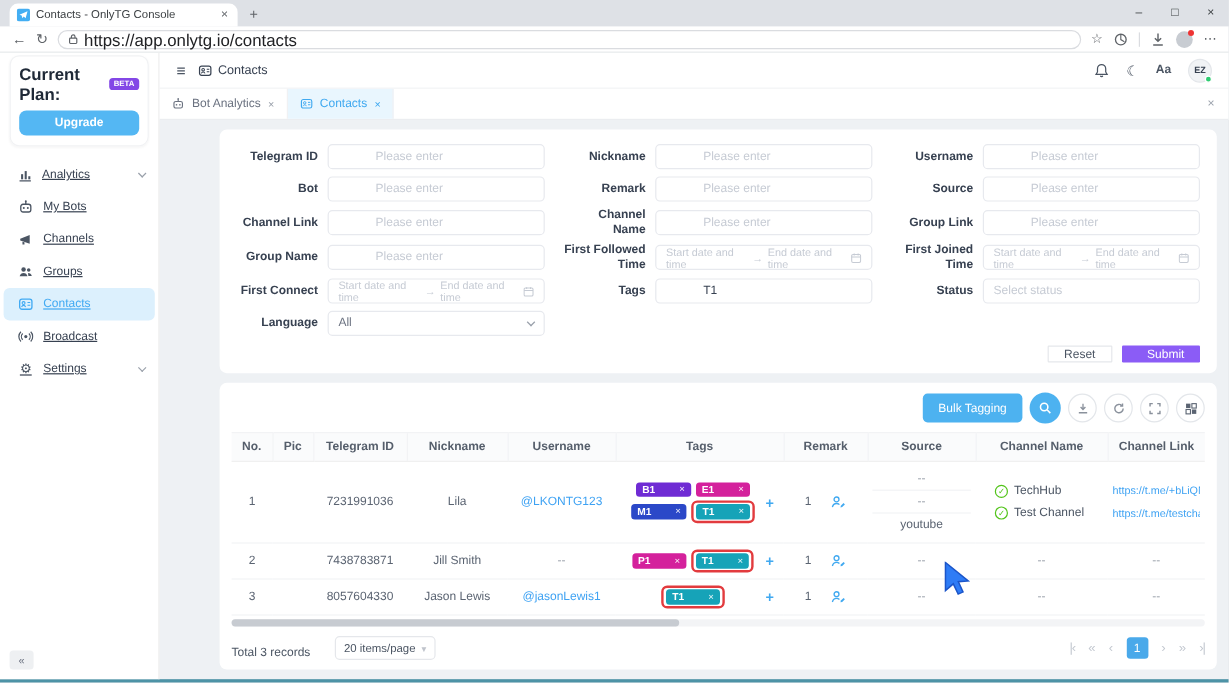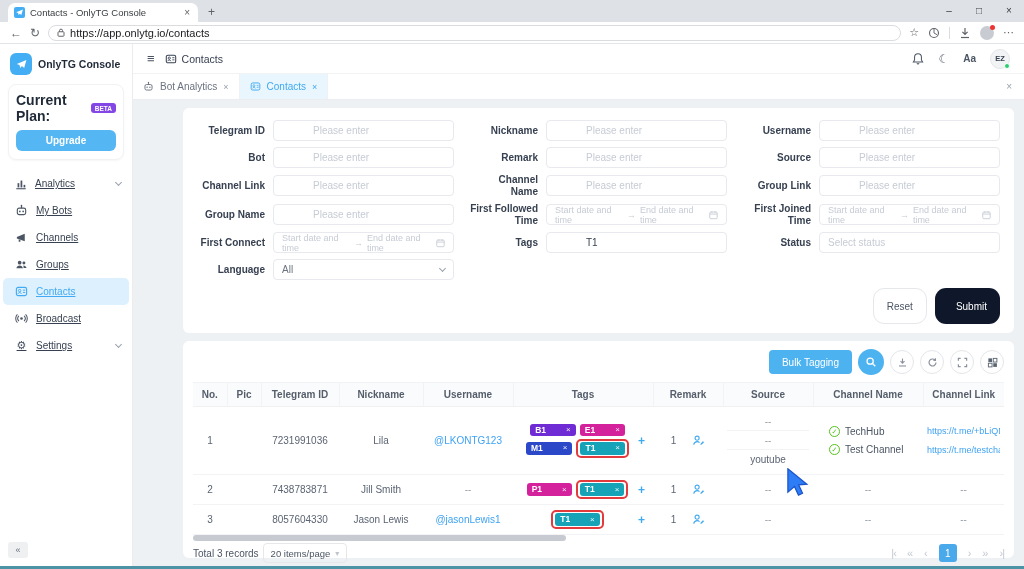--- a/index.html
+++ b/index.html
@@ -11,21 +11,21 @@
   .tabstrip { height:22px; background:#dee1e6; display:flex; align-items:flex-end; padding-left:8px; }
   .btab { width:190px; height:19px; background:#fff; border-radius:7px 7px 0 0; display:flex; align-items:center; gap:5px; padding:0 6px; }
   .btab .ttl { font-size:9.5px; color:#3c4043; flex:1; white-space:nowrap; overflow:hidden; }
   .btab .tclose { font-size:10px; color:#5f6368; padding:0 2px; }
   .newtab { font-size:12px; color:#5f6368; padding:0 10px; line-height:19px; }
   .winctl { margin-left:auto; display:flex; align-self:flex-start; }
   .winctl span { width:30px; height:20px; display:flex; align-items:center; justify-content:center; font-size:10px; color:#3c4043; }
   .urlrow { height:22px; background:#ffffff; display:flex; align-items:center; gap:8px; padding:0 10px; border-bottom:1px solid #e3e6e9; }
   .navico { font-size:12px; color:#5f6368; }
   .urlpill { flex:1; height:16px; border:1px solid #dadce0; border-radius:9px; display:flex; align-items:center; gap:5px; padding:0 8px; }
-  .urltxt { font-size:11px; color:#202124; }
+  .urltxt { font-size:14px; color:#202124; }
   .uricons { display:flex; align-items:center; gap:9px; color:#5f6368; font-size:11px; }
   .avatar-sm { width:14px; height:14px; border-radius:50%; background:#c8ccd2; position:relative; }
   .avatar-sm i { position:absolute; right:-1px; top:-1px; width:5px; height:5px; border-radius:50%; background:#e33; }
   .divider-v { width:1px; height:12px; background:#dadce0; }
 
   
   .app { display:flex; height:522px; background:#eef1f4; }
   .sidebar { width:133px; background:#fff; border-right:1px solid #ececec; display:flex; flex-direction:column; }
   .logo-row { display:flex; align-items:center; gap:6px; padding:9px 8px 7px 10px; }
   .logo-badge { width:22px; height:22px; border-radius:6px; background:#43aef3; display:flex; align-items:center; justify-content:center; flex:0 0 auto; }
@@ -71,23 +71,23 @@
   .flabel { width:76px; flex:0 0 auto; text-align:right; padding-right:8px; font-size:10px; font-weight:700; color:#374151; line-height:1.15; }
   .ctrl { flex:1; min-width:0; height:21px; border:1px solid #e7e9ee; border-radius:4px; background:#fff; display:flex; align-items:center; padding:0 8px; font-size:10px; color:#374151; }
   input.ctrl { outline:none;padding-left:39px; }
   input.ctrl::placeholder { color:#c6cbd4; }
   .daterange { justify-content:space-between; color:#c6cbd4; font-size:9px; gap:4px; }
   .daterange .arr { color:#c6cbd4; }
   .sel { justify-content:space-between; }
   .sel .val { color:#6b7280; }
   .sel .ph { color:#c6cbd4; }
   .btnrow { display:flex; justify-content:flex-end; gap:8px; margin-top:8px; }
-  .btn { height:36px; padding:0 13px; border-radius:11px; font-size:10px; display:flex; align-items:center; }
+  .btn { height:14px; padding:0 13px; border-radius:1px; font-size:10px; display:flex; align-items:center; }
   .btn.ghost { border:1px solid #e5e7eb; color:#4b5563; background:#fff; }
-  .btn.primary { border:none; color:#fff; background:#0f172a;padding-left:21px; }
+  .btn.primary { border:none; color:#fff; background:#8b5cf6;padding-left:21px; }
 
   
   .table-card { flex:1; padding:8px 10px; display:flex; flex-direction:column; min-height:0; }
   .ttoolbar { display:flex; justify-content:flex-end; align-items:center; gap:6px; margin-bottom:7px; }
   .bulk { height:24px; padding:0 13px; background:#4db2f0; color:#fff; font-size:10px; border:none; border-radius:4px; display:flex; align-items:center; }
   .cbtn { width:24px; height:24px; border-radius:50%; border:1px solid #e3e6ea; background:#fff; display:flex; align-items:center; justify-content:center; }
   .cbtn.search { width:26px; height:26px; background:#4db2f0; border:none; }
   table { width:100%; border-collapse:collapse; table-layout:fixed; }
   th { background:#fafbfc; font-size:10px; font-weight:700; color:#555e6b; height:24px; border-top:1px solid #f2f3f5; border-bottom:1px solid #f0f0f0; text-align:center; }
   th + th { border-left:1px solid #f2f3f5; }
@@ -104,21 +104,21 @@
   .stack3 > div { height:19px; line-height:19px; border-bottom:1px solid #f2f3f5; }
   .stack3 > div:last-child { border-bottom:none; }
   .chname { display:flex; flex-direction:column; gap:7px; align-items:flex-start; padding-left:12px; }
   .chname .cn { display:flex; align-items:center; gap:5px; color:#4b5563; }
   .okring { width:11px; height:11px; border-radius:50%; border:1.3px solid #52c41a; color:#52c41a; font-size:7px; display:flex; align-items:center; justify-content:center; }
   .linkcol { display:flex; flex-direction:column; gap:9px; }
   .linkcol span { font-size:9px; white-space:nowrap; overflow:hidden; }
   .hscroll { margin-top:auto; height:6px; background:#f3f4f6; border-radius:3px; position:relative; }
   .hthumb { position:absolute; left:0; top:0; height:6px; width:46%; background:#c7cbd1; border-radius:3px; }
   .tfoot { margin-top:8px; display:flex; align-items:center; justify-content:space-between; }
-  .tfleft { display:flex; align-items:center; gap:4px; font-size:10px; color:#4b5563; }
+  .tfleft { display:flex; align-items:flex-end; gap:20px; font-size:10px; color:#4b5563; }
   .psize { height:20px; border:1px solid #e5e7eb; border-radius:4px; padding:0 7px; display:flex; align-items:center; gap:5px; font-size:9.5px; color:#4b5563; }
   .psize .dd { color:#c0c4cc; font-size:8px; }
   .pager { display:flex; align-items:center; gap:11px; color:#c3c8d0; font-size:11px; }
   .pgi { letter-spacing:-1px; }
   .pgnum { width:18px; height:18px; background:#4aa9ea; color:#fff; border-radius:3px; font-size:10px; display:flex; align-items:center; justify-content:center; letter-spacing:0; }
 
   .cursor { position:absolute; left:786px; top:468px; }
   .bottom-strip { height:3px; background:#4d93a6; }
   svg { display:block; }
 </style>
@@ -168,28 +168,20 @@
       <span class="avatar-sm">
           <i></i>
         </span>
       <span>⋯</span>
     </div>
   </div>
 
   <div class="app">
 
     <div class="sidebar">
-      <div class="logo-row">
-        <span class="logo-badge">
-          <svg width="13" height="13" viewBox="0 0 16 16">
-              <path d="M14 2.5 L2.2 7.3 l3.3 1.2 1 3.8 2-2.4 2.8 2.4z" fill="#fff"></path>
-            </svg>
-        </span>
-        <span class="logo-name">OnlyTG Console</span>
-      </div>
 
       <div class="plan-card">
         <div class="plan-top">
           <span class="plan-label">Current Plan:</span>
           <span class="beta">BETA</span>
         </div>
         <button class="upgrade">Upgrade</button>
       </div>
 
       <div class="menu">

